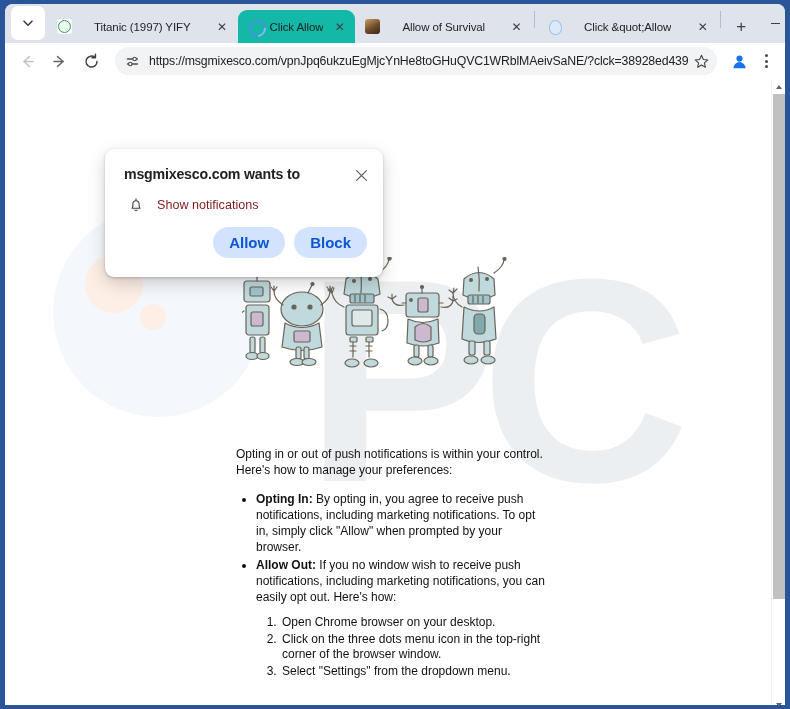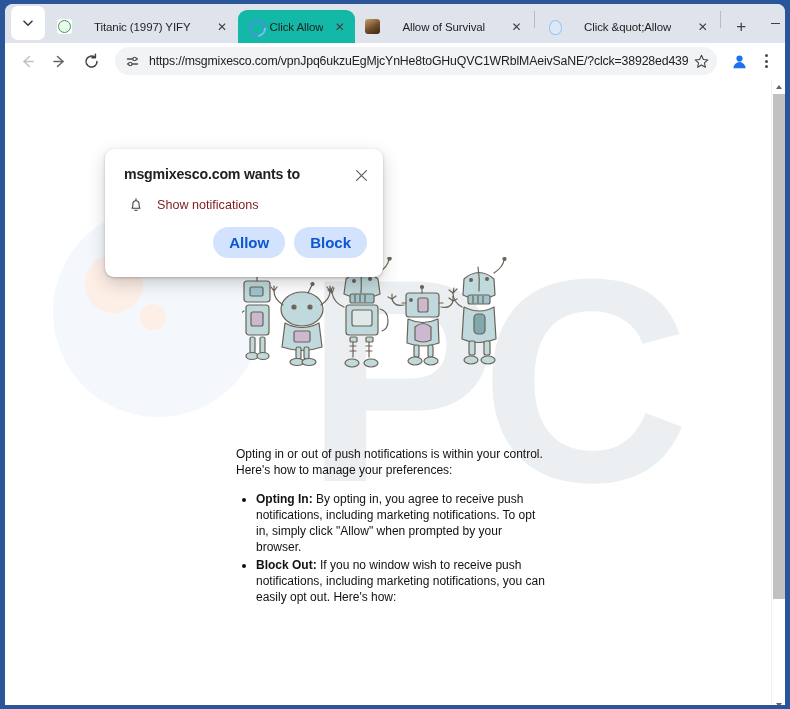--- a/index.html
+++ b/index.html
@@ -488,21 +488,27 @@
         </svg>
       </div>
 
       <div class="copy">
         <p>Opting in or out of push notifications is within your control. Here's how to manage your preferences:</p>
         <ul>
           <li>
             <b>Opting In:</b><span> By opting in, you agree to receive push notifications, including marketing notifications. To opt in, simply click "Allow" when prompted by your browser.</span>
           </li>
           <li>
-            <b>Block Out:</b><span> If you no window wish to receive push notifications, including marketing notifications, you can easily opt out. Here's how:</span>
+            <b>Allow Out:</b><span> If you no window wish to receive push notifications, including marketing notifications, you can easily opt out. Here's how:</span>
+            <ol>
+              <li>Open Chrome browser on your desktop.</li>
+              <li>Click on the three dots menu icon in the top-right corner of the browser window.</li>
+              <li>Select "Settings" from the dropdown menu.</li>
+
+            </ol>
           </li>
         </ul>
       </div>
     </div>
 
     <div class="scrollbar">
       <div class="sb-arrow sb-up">
             <span></span>
           </div>
       <div class="sb-track">

